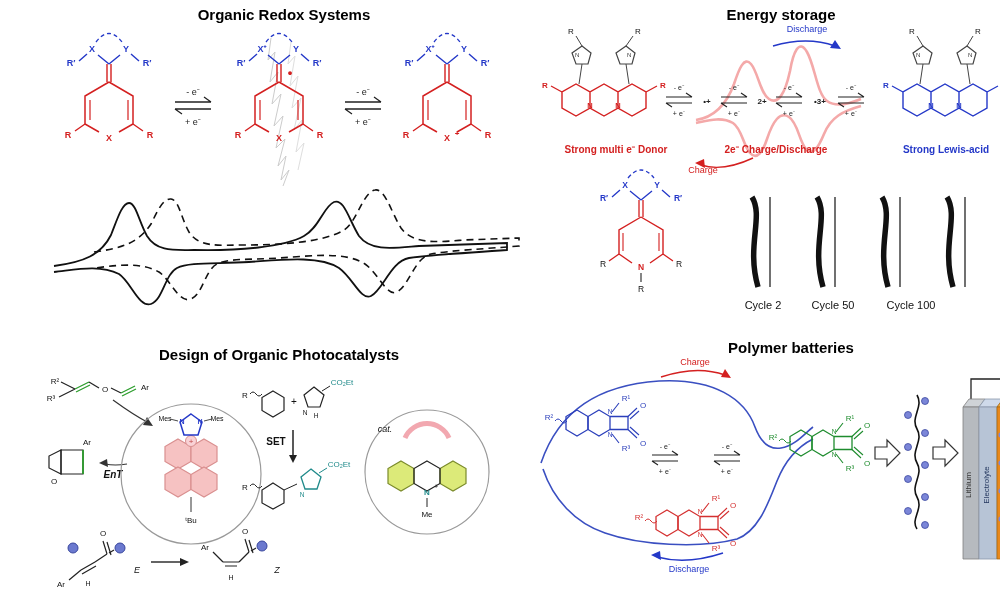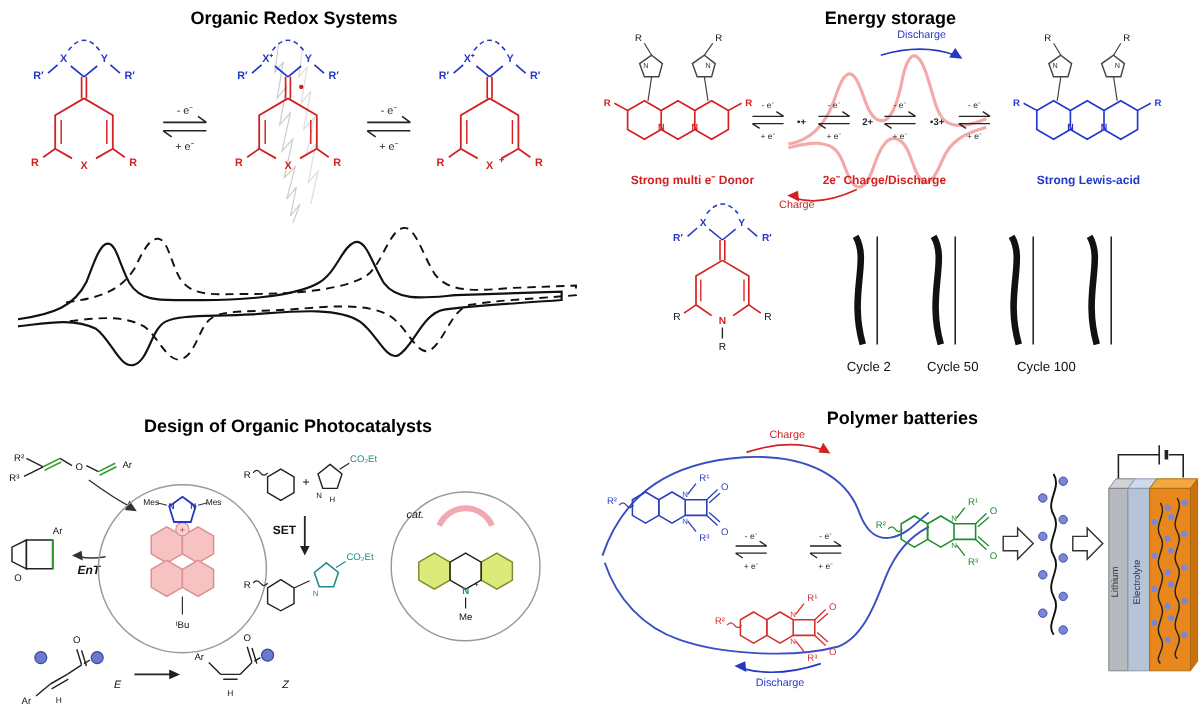--- a/index.html
+++ b/index.html
@@ -1,18 +1,18 @@
 <!DOCTYPE html>
 <html><head>
 <meta charset="utf-8">
 <style>
   html,body{margin:0;padding:0;background:#fff;}
   .canvas{position:relative;width:1000px;height:602px;background:#ffffff;overflow:hidden;
           font-family:"Liberation Sans",sans-serif;}
-  .panel{position:absolute;}
+  .panel{position:absolute;padding-left:39px;}
   svg text{font-family:"Liberation Sans",sans-serif;}
   .ttl{font-size:15px;font-weight:bold;text-anchor:middle;fill:#000;}
 </style>
 </head>
 <body>
 
 <div class="canvas">
 
 <div class="panel" style="left:0;top:0;width:490px;height:335px">
 <svg width="490" height="335" viewBox="0 0 490 335">

